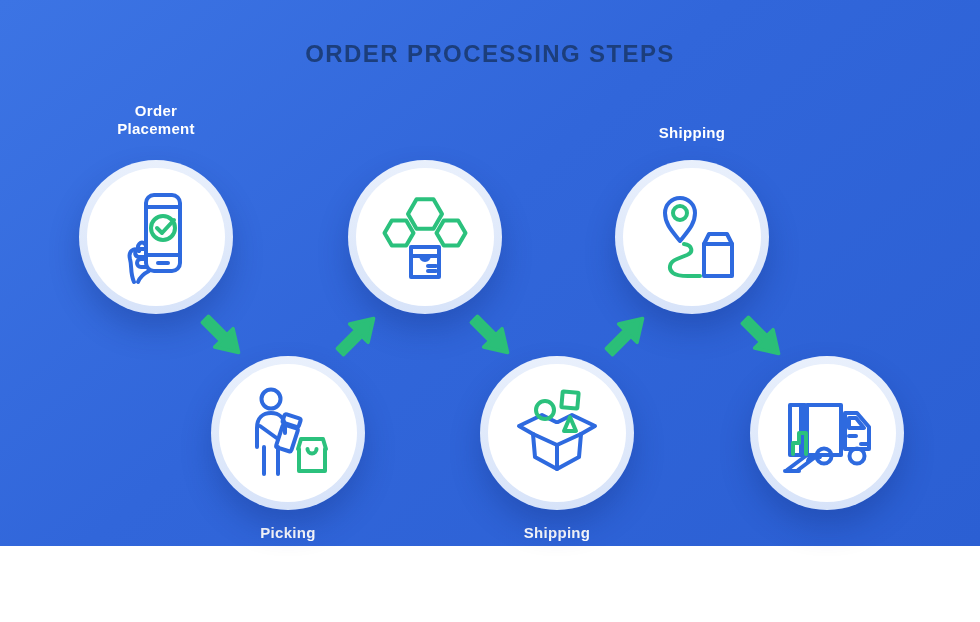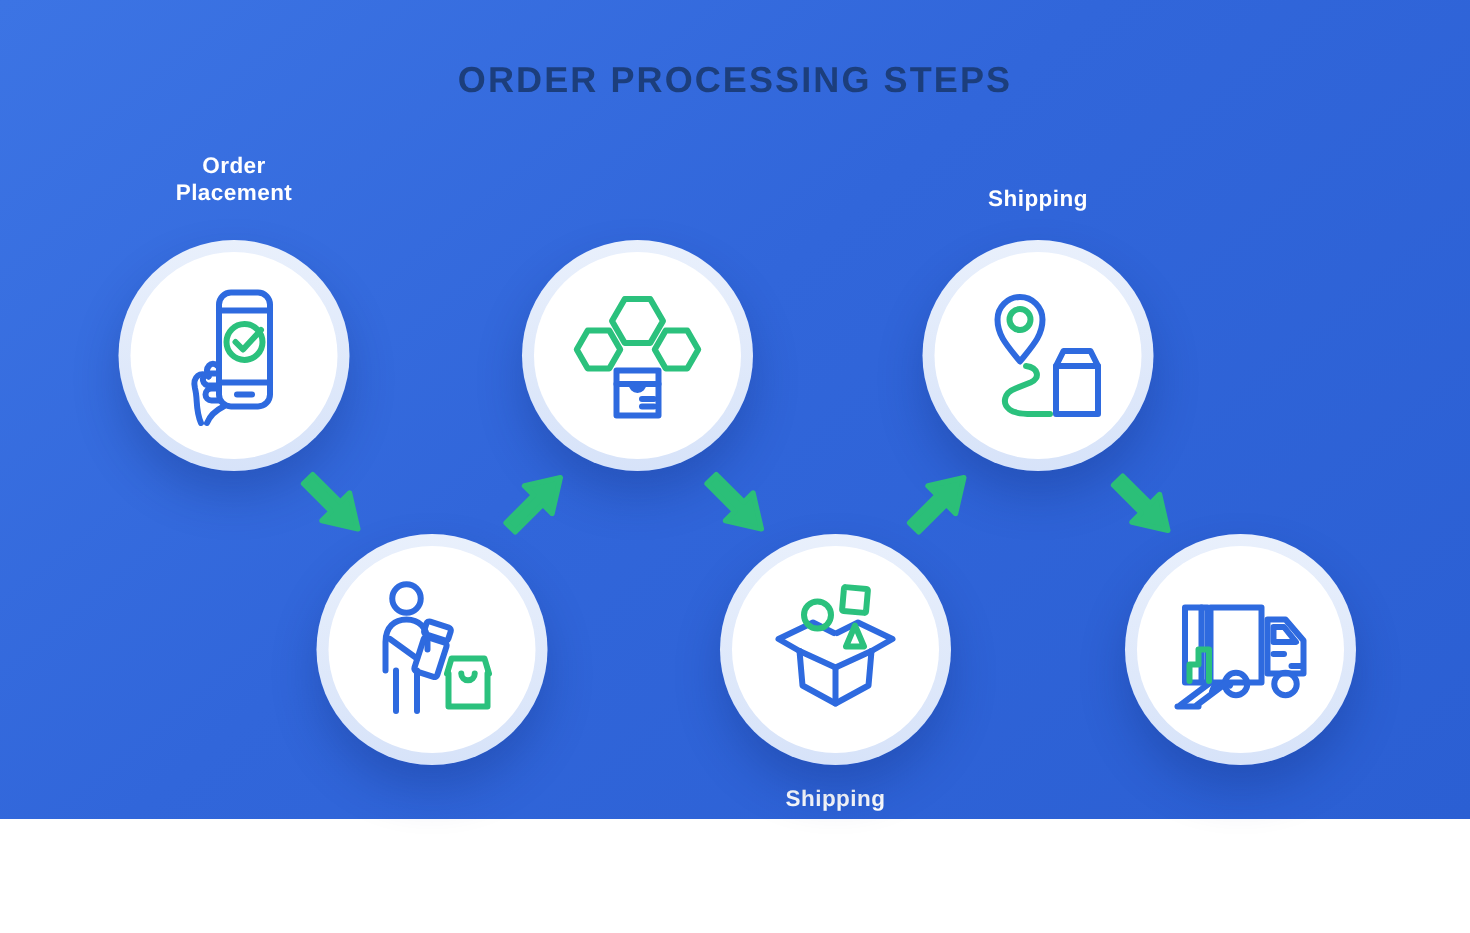--- a/index.html
+++ b/index.html
@@ -48,20 +48,21 @@
 </head>
 <body>
 
 <div class="canvas">
 
   <div class="title">ORDER PROCESSING STEPS</div>
 
   <div class="step-label" style="left:96px;top:102px;width:120px">Order Placement</div>
   <div class="step-label" style="left:612px;top:124px;width:160px">Shipping</div>
 
+  <div class="step-label" style="left:208px;top:524px;width:160px">Picking</div>
   <div class="step-label" style="left:477px;top:524px;width:160px">Shipping</div>
 
   <div class="circle" style="left:79px;top:160px">
     <div class="inner">
       <svg viewBox="0 0 100 100">
         <g class="b">
           <rect x="40" y="8" width="34" height="76" rx="8"></rect>
           <line x1="40" y1="20" x2="74" y2="20"></line>
           <line x1="40" y1="68" x2="74" y2="68"></line>
           <line x1="52" y1="76" x2="62" y2="76"></line>

